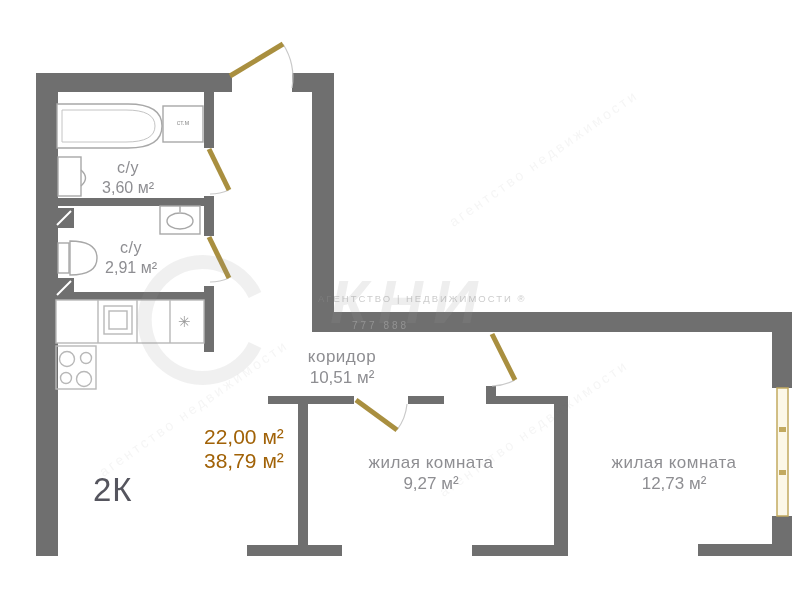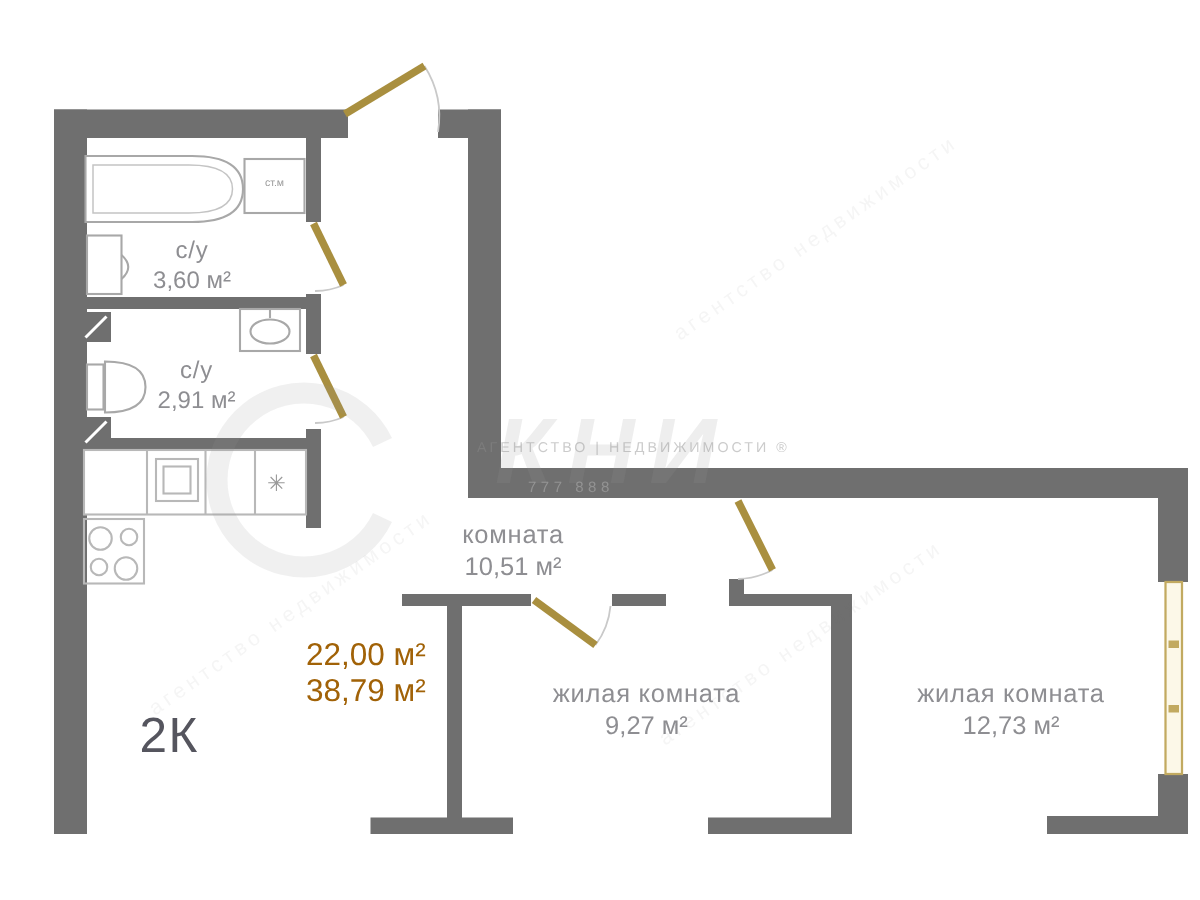--- a/index.html
+++ b/index.html
@@ -143,21 +143,21 @@
     <span class="nm">с/у</span>
     <span class="ar">3,60 м²</span>
   </div>
 
   <div class="lbl small" style="left:131px;top:238px;">
     <span class="nm">с/у</span>
     <span class="ar">2,91 м²</span>
   </div>
 
   <div class="lbl" style="left:342px;top:346px;">
-    <span class="nm">комната</span>
+    <span class="nm">коридор</span>
     <span class="ar">10,51 м²</span>
   </div>
 
   <div class="type-big" style="left:93px;top:423px;">2К</div>
   <div class="sum" style="left:166px;top:425px;">22,00 м²</div>
   <div class="sum" style="left:166px;top:449px;">38,79 м²</div>
 
 
   <div class="lbl" style="left:431px;top:452px;">
     <span class="nm">жилая комната</span>

